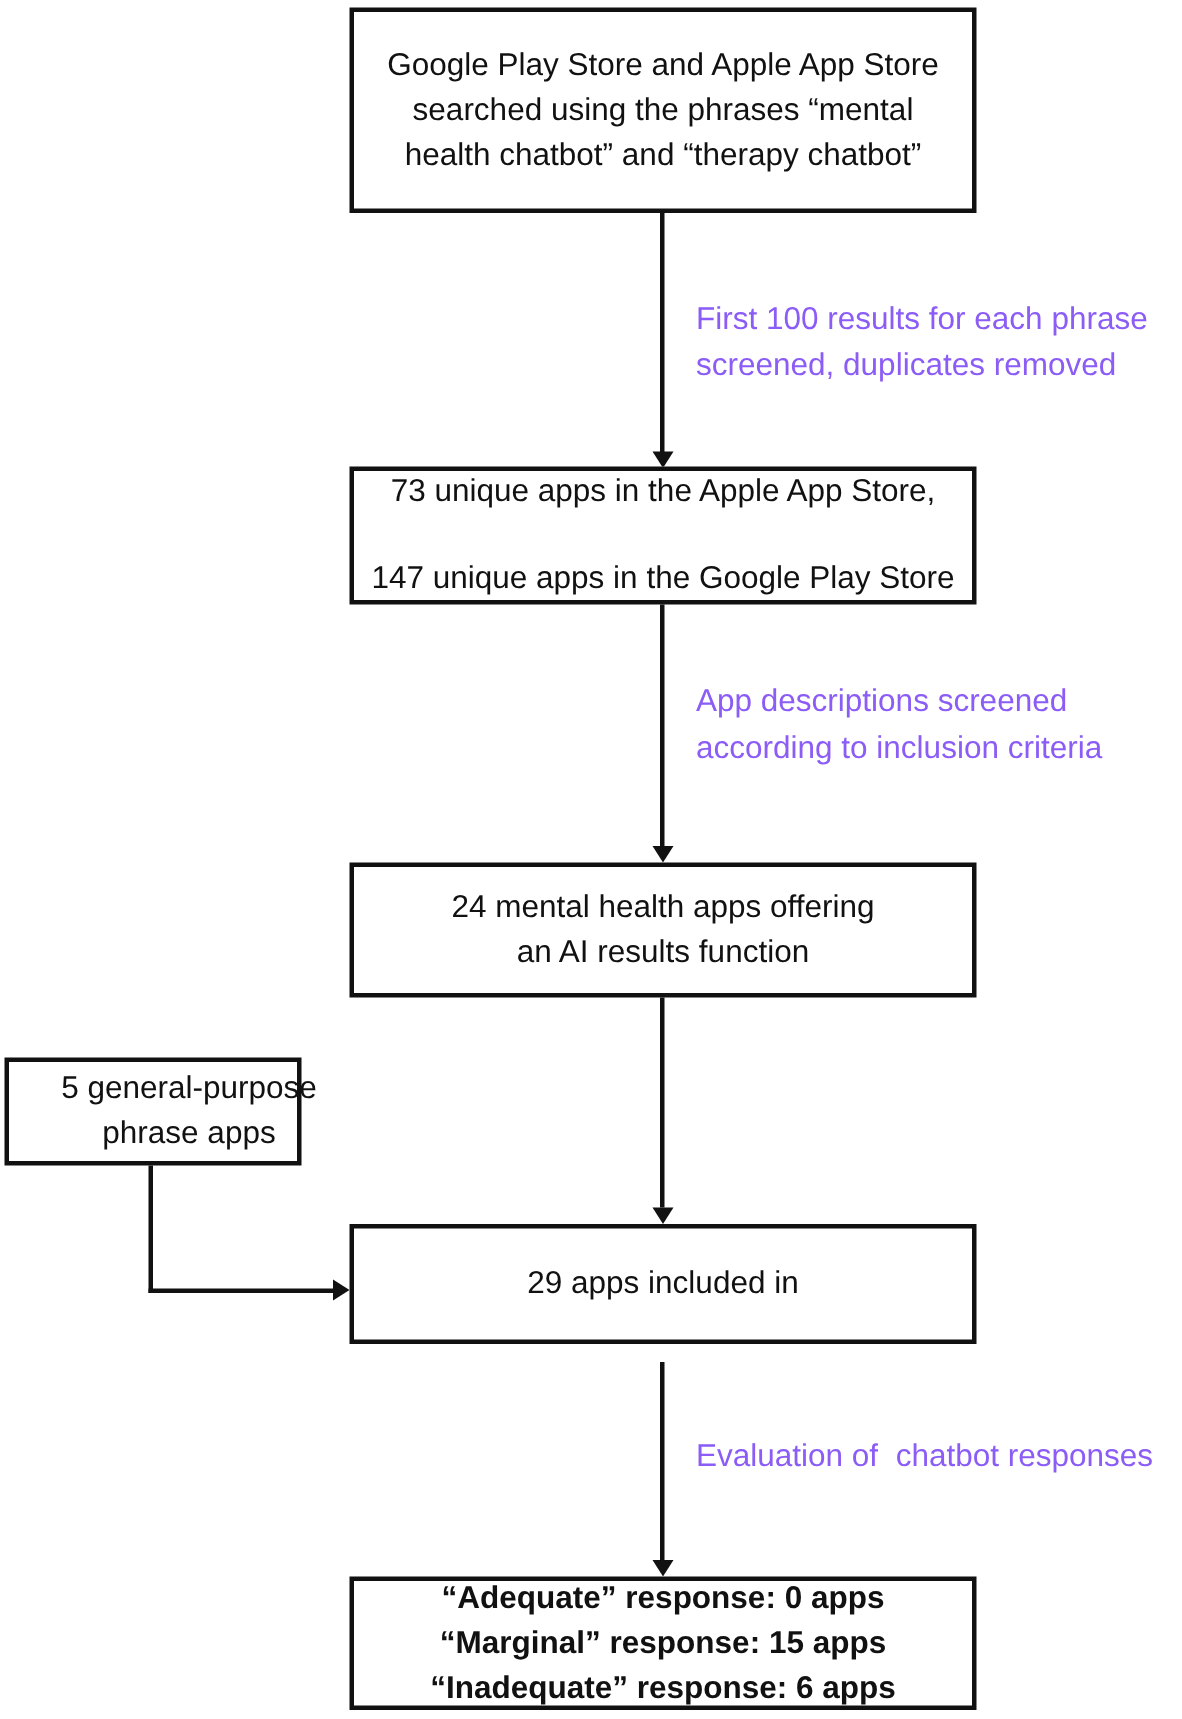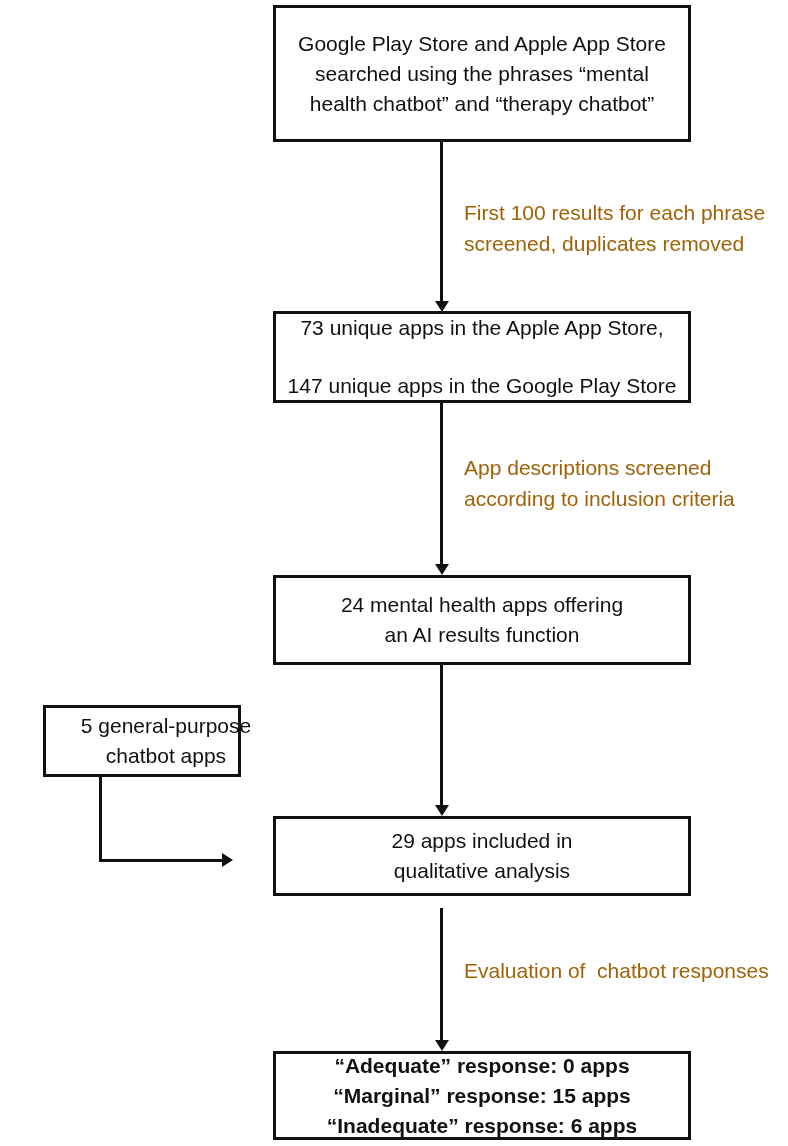--- a/index.html
+++ b/index.html
@@ -17,30 +17,29 @@
     box-sizing: border-box;
     border: 3px solid #111111;
     background: #ffffff;
     display: flex;
     flex-direction: column;
     justify-content: center;
     align-items: center;
     text-align: center;
     font-size: 21px;
     line-height: 30px;
-    margin-left: 40px;
   }
   .tline { display: block; white-space: pre; }
   .bold { font-weight: bold; }
   .edge-label {
     position: absolute;
     font-size: 21px;
     line-height: 31px;
     text-align: left;
-    color: #a16207;
+    color: #8b5cf6;
   }
   .vshaft { position: absolute; width: 3px; background: #111111; }
   .hshaft { position: absolute; height: 3px; background: #111111; }
   .head-down {
     position: absolute;
     width: 0; height: 0;
     border-left: 7px solid transparent;
     border-right: 7px solid transparent;
     border-top: 11px solid #111111;
   }
@@ -111,30 +110,29 @@
   <div class="fbox" id="box-mental">
     <span class="tline">24 mental health apps offering</span>
     <span class="tline">an AI results function</span>
   </div>
 
   <div class="vshaft" id="arrow3-shaft"></div>
   <div class="head-down" id="arrow3-head"></div>
 
   <div class="fbox" id="box-general">
     <span class="tline">5 general-purpose</span>
-    <span class="tline">chatbot apps</span>
+    <span class="tline">phrase apps</span>
   </div>
 
   <div class="vshaft" id="elbow-vshaft"></div>
   <div class="hshaft" id="elbow-hshaft"></div>
   <div class="head-right" id="elbow-head"></div>
 
   <div class="fbox" id="box-included">
     <span class="tline">29 apps included in</span>
-    <span class="tline">qualitative analysis</span>
   </div>
 
   <div class="vshaft" id="arrow4-shaft"></div>
   <div class="head-down" id="arrow4-head"></div>
 
   <div class="edge-label" id="label-evaluation">
     <span class="tline">Evaluation of  chatbot responses</span>
   </div>
 
   <div class="fbox bold" id="box-results">

